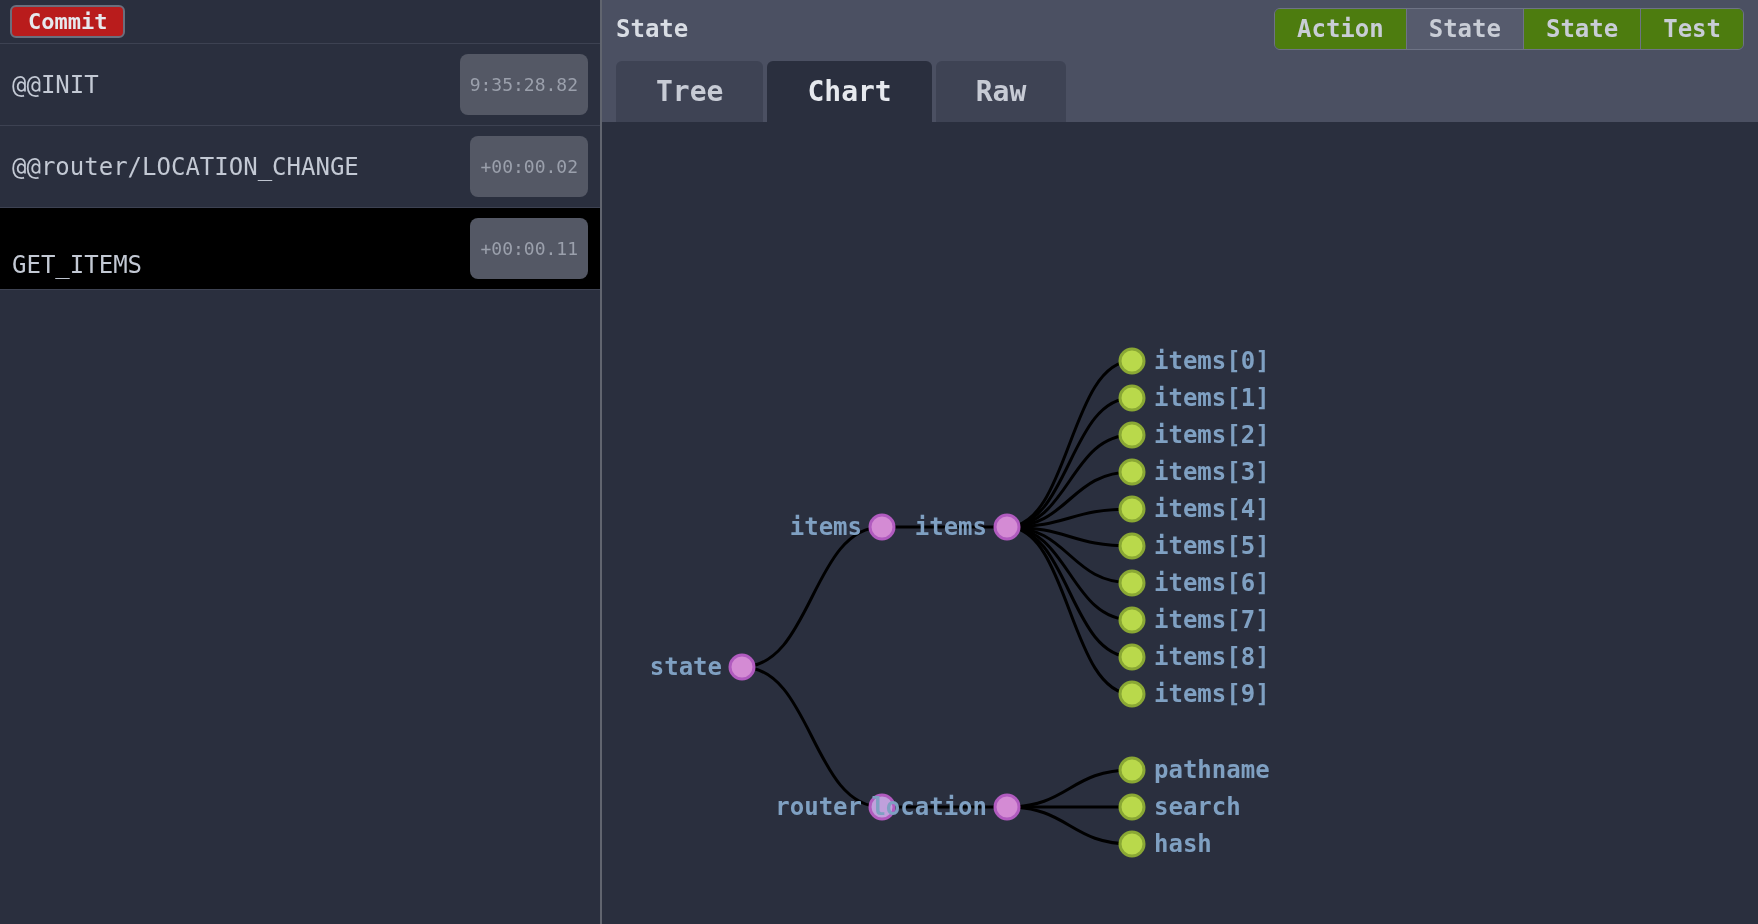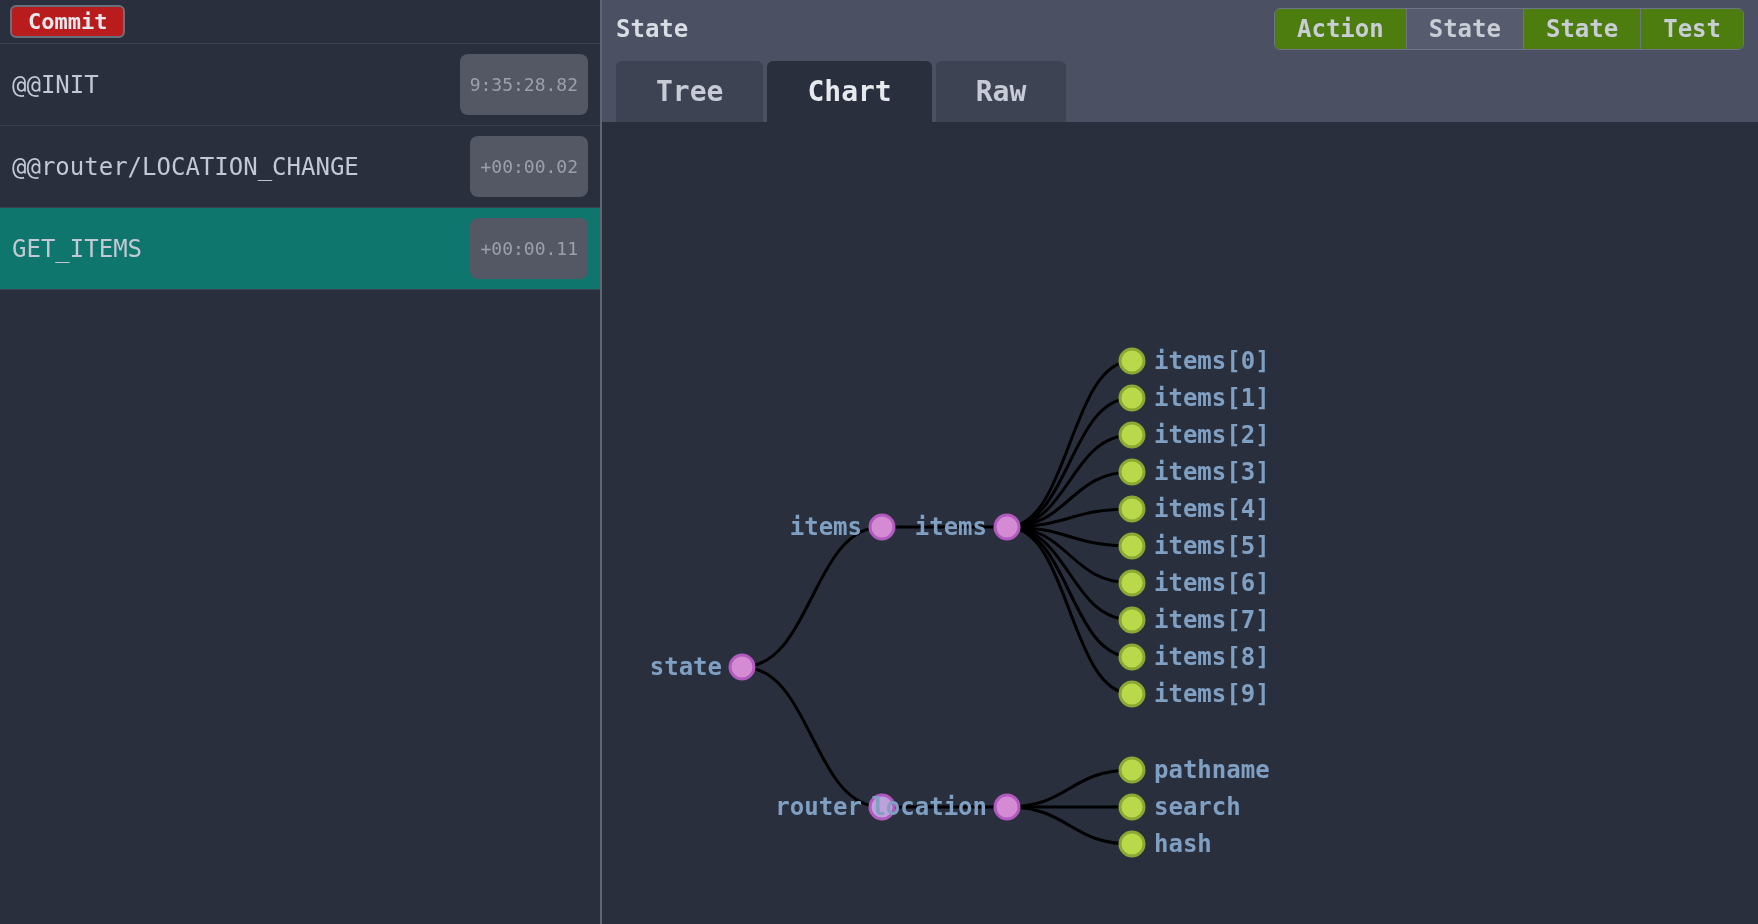--- a/index.html
+++ b/index.html
@@ -61,21 +61,22 @@
     .action-row {
       display: flex;
       align-items: center;
       justify-content: space-between;
       padding: 10px 12px;
       border-bottom: 1px solid #3d4252;
       font-size: 24px;
       cursor: pointer;
     }
     .action-row.active {
-      background: #0f766e;
+      background: #000000;
+      align-items: flex-end;
     }
     .action-name {
       color: #c3c9d4;
     }
     .action-time {
       background: #545865;
       color: #9ba0ac;
       padding: 20px 10px;
       border-radius: 8px;
       font-size: 18px;

